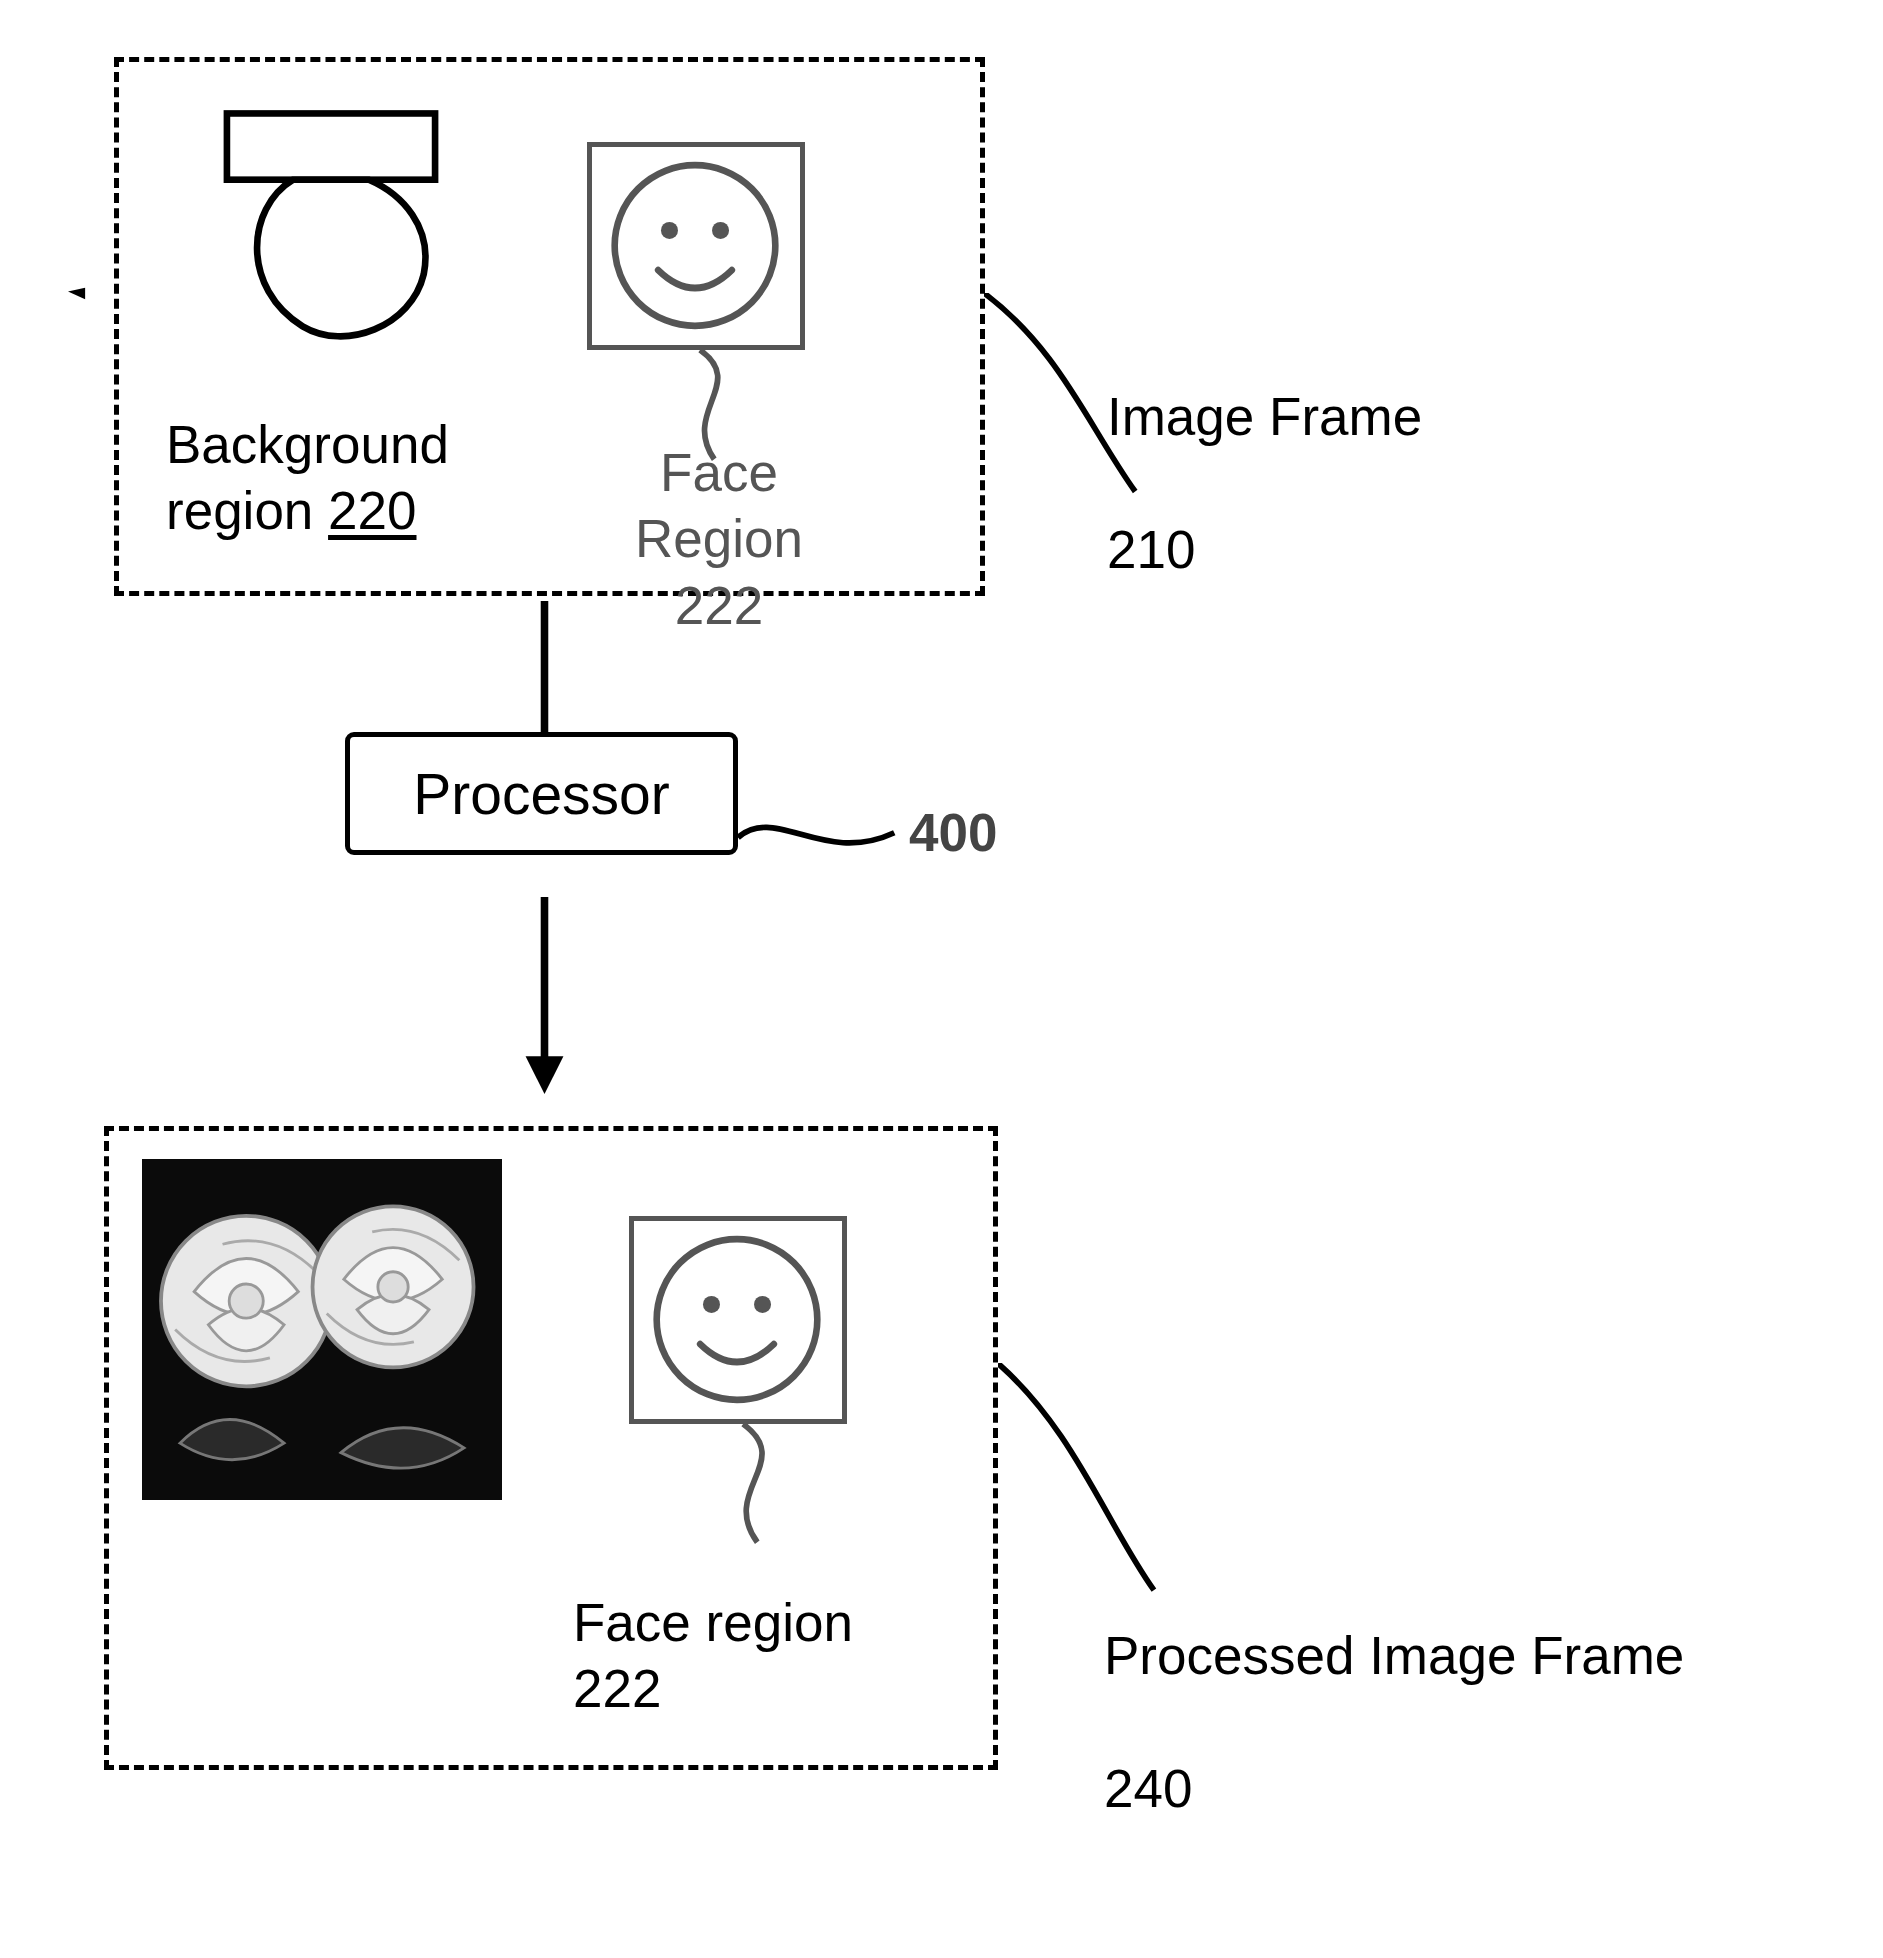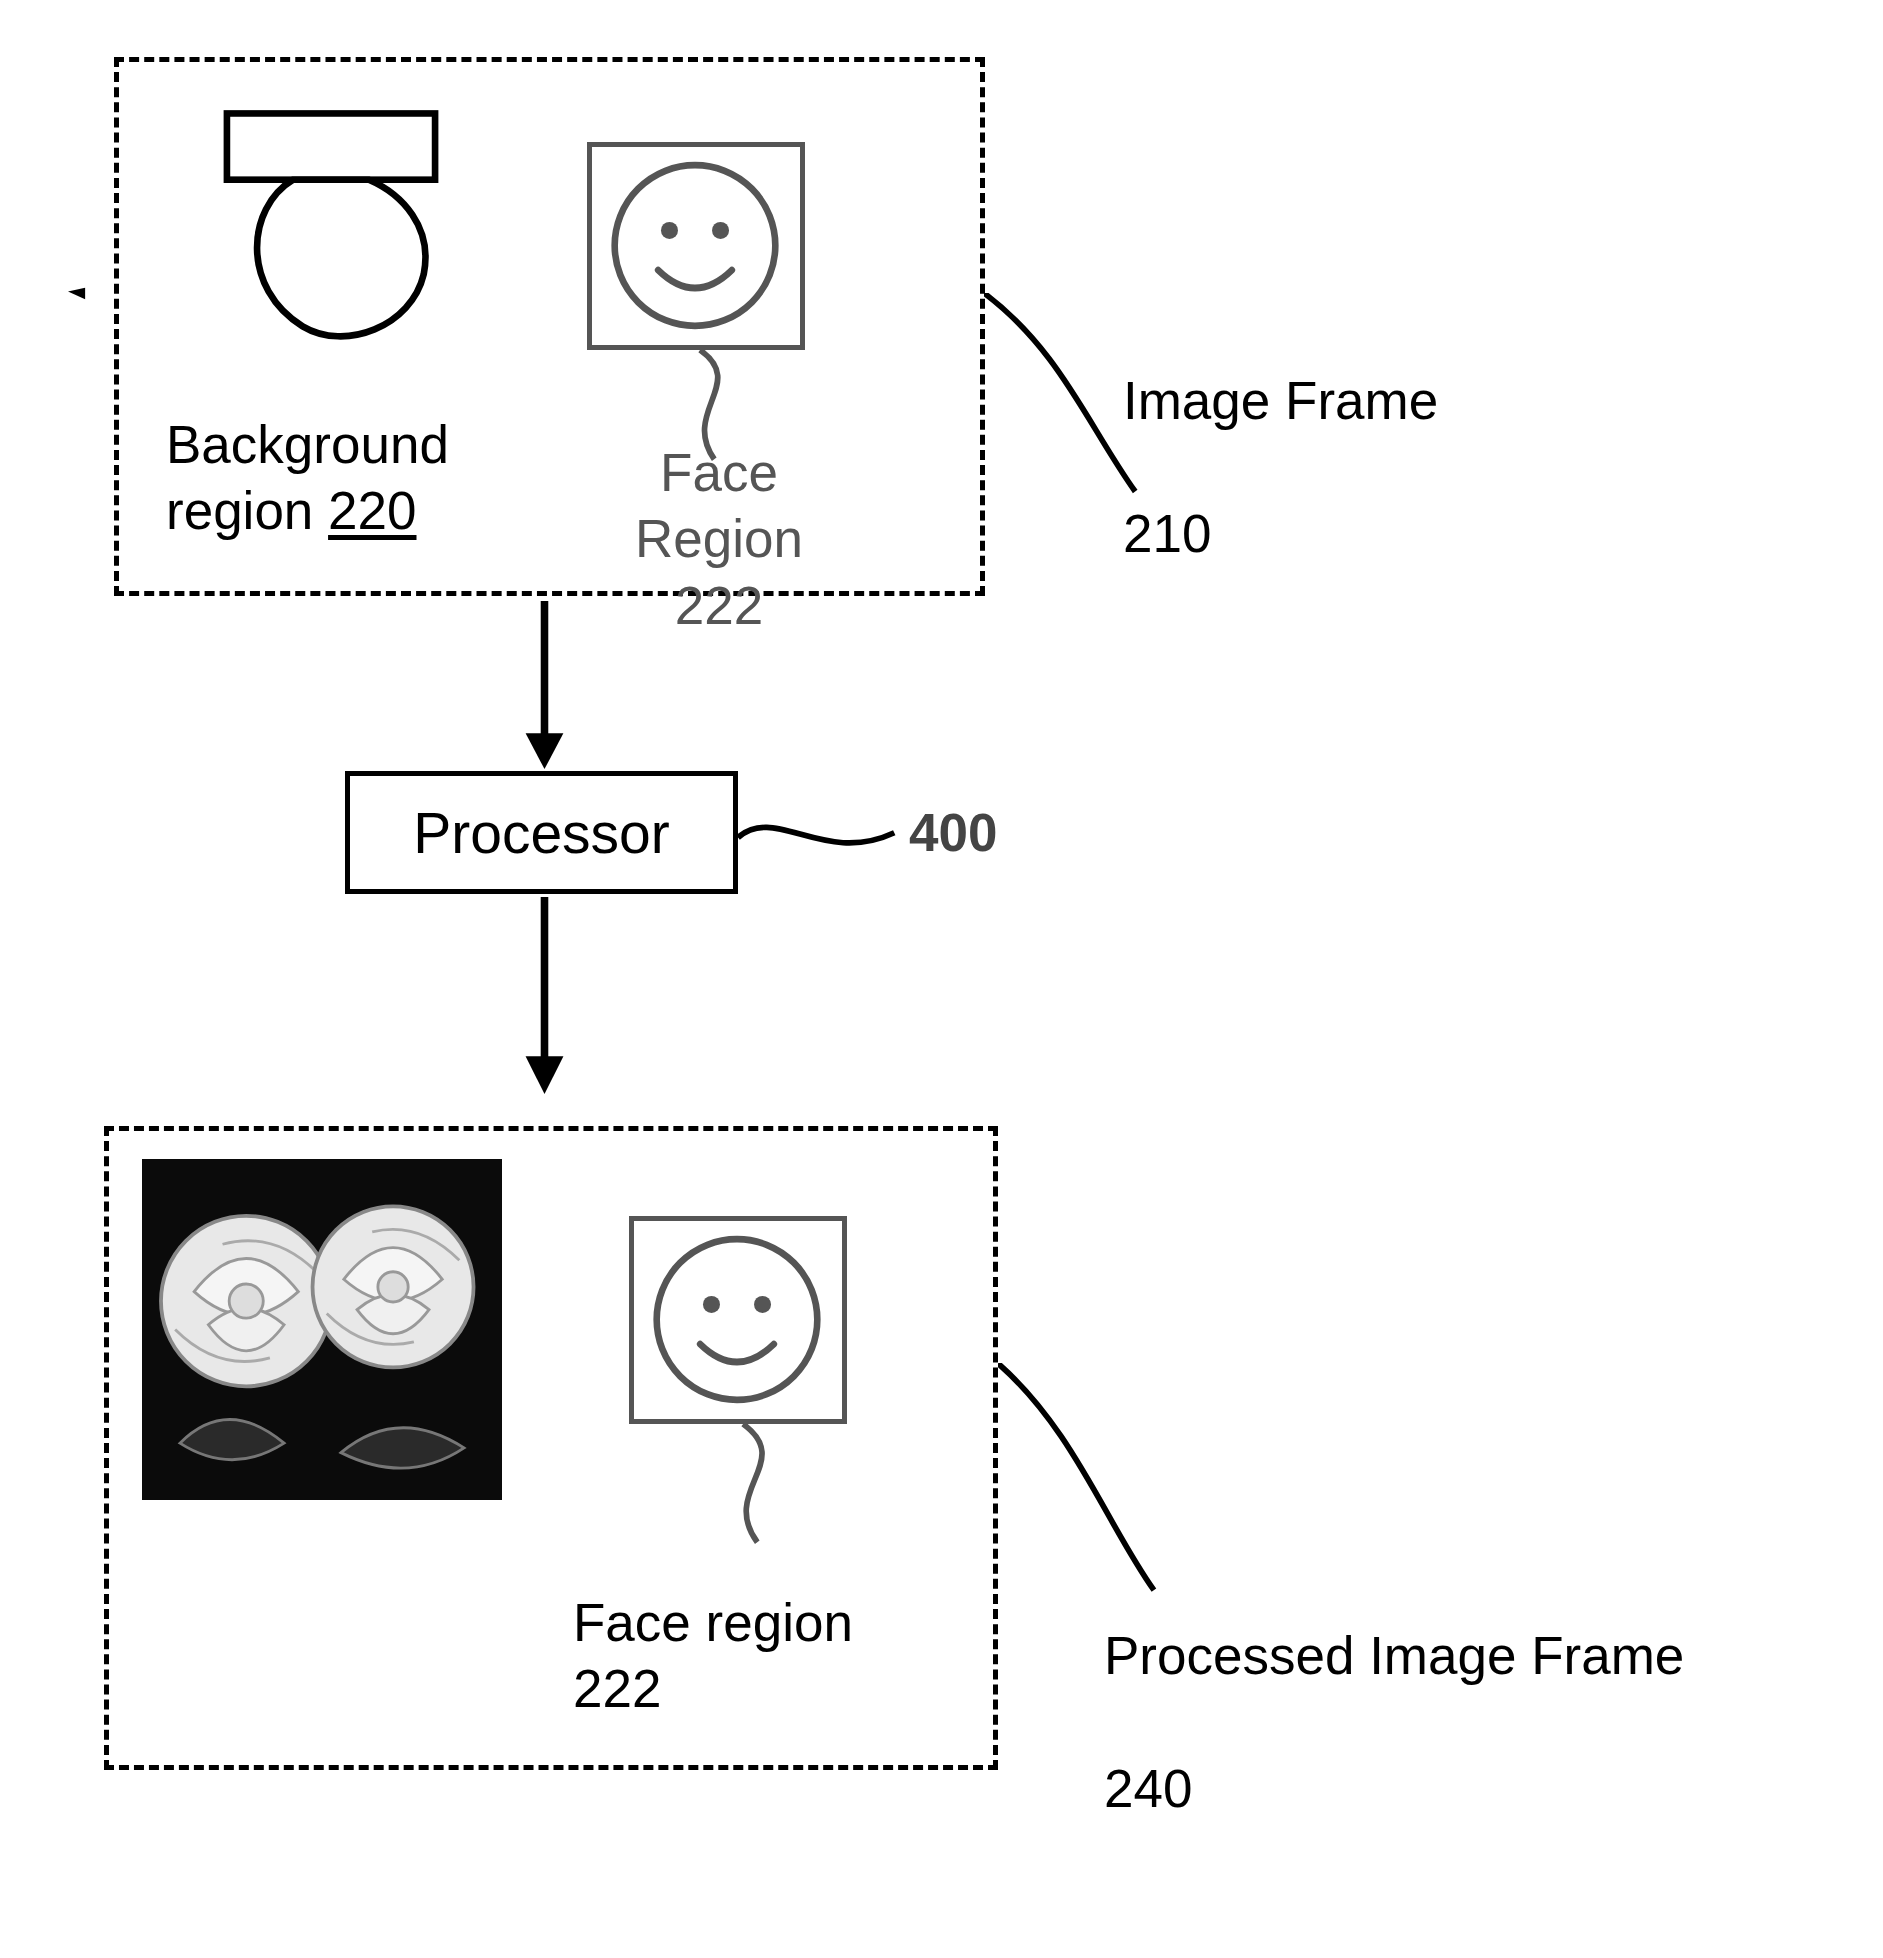--- a/index.html
+++ b/index.html
@@ -82,31 +82,31 @@
     <span>region </span><span class="underline">220</span>
   </div>
   <div class="label" style="left:577px; top:440px; text-align:center; width:284px; color:#555;">
     <span>Face Region</span><br>
     <span>222</span>
   </div>
 
   <svg style="position:absolute; left:984px; top:293px;" width="189" height="208" viewBox="0 0 200 220">
     <path d="M0 0 C 80 60, 110 140, 160 210" fill="none" stroke="#000" stroke-width="6"></path>
   </svg>
-  <div class="label" style="left:1107px; top:368px;margin-left:16px;">
+  <div class="label" style="left:1107px; top:384px;">
     <span>Image Frame</span><br><br>
     <span>210</span>
   </div>
 
   <svg style="position:absolute; left:516px; top:601px;" width="57" height="170" viewBox="0 0 60 180">
     <line x1="30" y1="0" x2="30" y2="150" stroke="#000" stroke-width="8"></line>
     <polygon points="30,178 10,140 50,140" fill="#000"></polygon>
   </svg>
 
-  <div class="processor" style="left:345px; top:771px; width:393px; height:123px;">
+  <div class="processor" style="left:345px; top:732px; width:393px; height:123px;border-radius:9px;">
     <span>Processor</span>
   </div>
 
   <svg style="position:absolute; left:738px; top:809px;" width="161" height="57" viewBox="0 0 170 60">
     <path d="M0 30 C 40 -5, 90 60, 165 25" fill="none" stroke="#000" stroke-width="6"></path>
   </svg>
   <div class="label" style="left:909px; top:800px; font-weight:bold; color:#444;">
     <span>400</span>
   </div>
 

